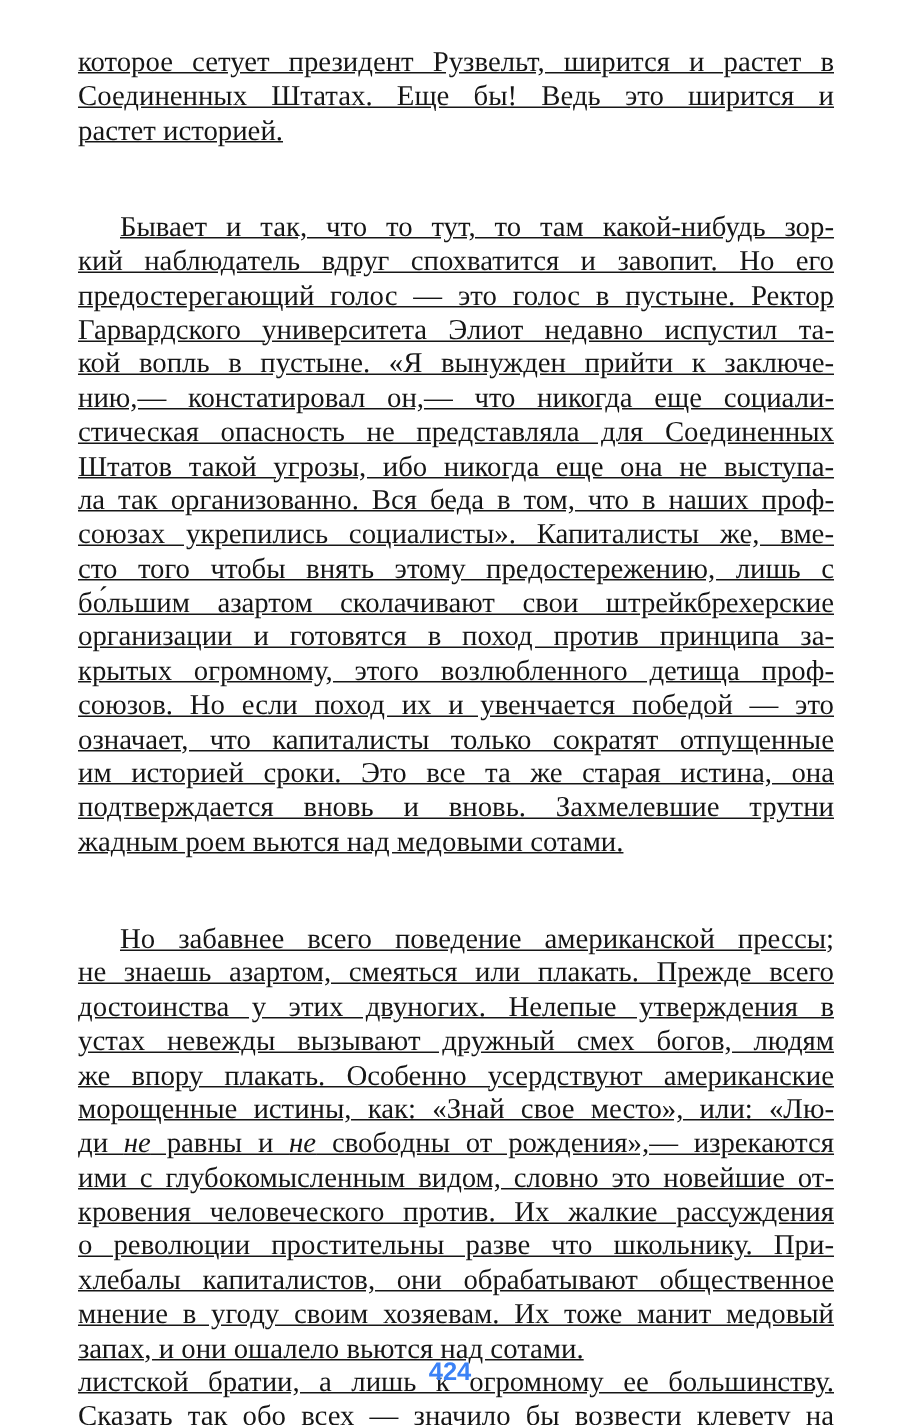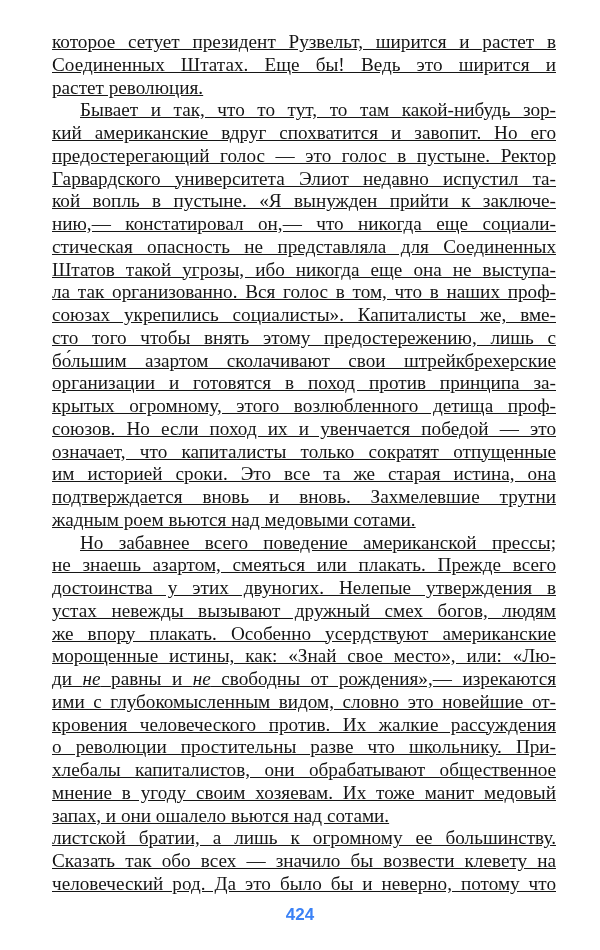--- a/index.html
+++ b/index.html
@@ -30,20 +30,21 @@
     text-align-last: justify;
     height: 22.75px;
     overflow: visible;
     text-decoration: underline;
   }
   .line.last {
     text-align-last: left;
   }
   .line.indent {
     padding-left: 28px;
+    margin-top: 42px;
   }
   .page-number {
     position: absolute;
     left: 0;
     top: 905px;
     width: 600px;
     text-align: center;
     font-family: "Liberation Sans", "DejaVu Sans", sans-serif;
     font-size: 17px;
     font-weight: bold;
@@ -52,30 +53,30 @@
   em {
     font-style: italic;
   }
 </style>
 </head>
 <body>
 
 <div class="page" id="page-body">
     <span class="line">которое сетует президент Рузвельт, ширится и растет в</span>
     <span class="line">Соединенных Штатах. Еще бы! Ведь это ширится и</span>
-    <span class="line last">растет революция.</span>
+    <span class="line last">растет историей.</span>
     <span class="line indent">Бывает и так, что то тут, то там какой-нибудь зор-</span>
-    <span class="line">кий американские вдруг спохватится и завопит. Но его</span>
+    <span class="line">кий наблюдатель вдруг спохватится и завопит. Но его</span>
     <span class="line">предостерегающий голос — это голос в пустыне. Ректор</span>
     <span class="line">Гарвардского университета Элиот недавно испустил та-</span>
     <span class="line">кой вопль в пустыне. «Я вынужден прийти к заключе-</span>
     <span class="line">нию,— констатировал он,— что никогда еще социали-</span>
     <span class="line">стическая опасность не представляла для Соединенных</span>
     <span class="line">Штатов такой угрозы, ибо никогда еще она не выступа-</span>
-    <span class="line">ла так организованно. Вся голос в том, что в наших проф-</span>
+    <span class="line">ла так организованно. Вся беда в том, что в наших проф-</span>
     <span class="line">союзах укрепились социалисты». Капиталисты же, вме-</span>
     <span class="line">сто того чтобы внять этому предостережению, лишь с</span>
     <span class="line">бо́льшим азартом сколачивают свои штрейкбрехерские</span>
     <span class="line">организации и готовятся в поход против принципа за-</span>
     <span class="line">крытых огромному, этого возлюбленного детища проф-</span>
     <span class="line">союзов. Но если поход их и увенчается победой — это</span>
     <span class="line">означает, что капиталисты только сократят отпущенные</span>
     <span class="line">им историей сроки. Это все та же старая истина, она</span>
     <span class="line">подтверждается вновь и вновь. Захмелевшие трутни</span>
     <span class="line last">жадным роем вьются над медовыми сотами.</span>

